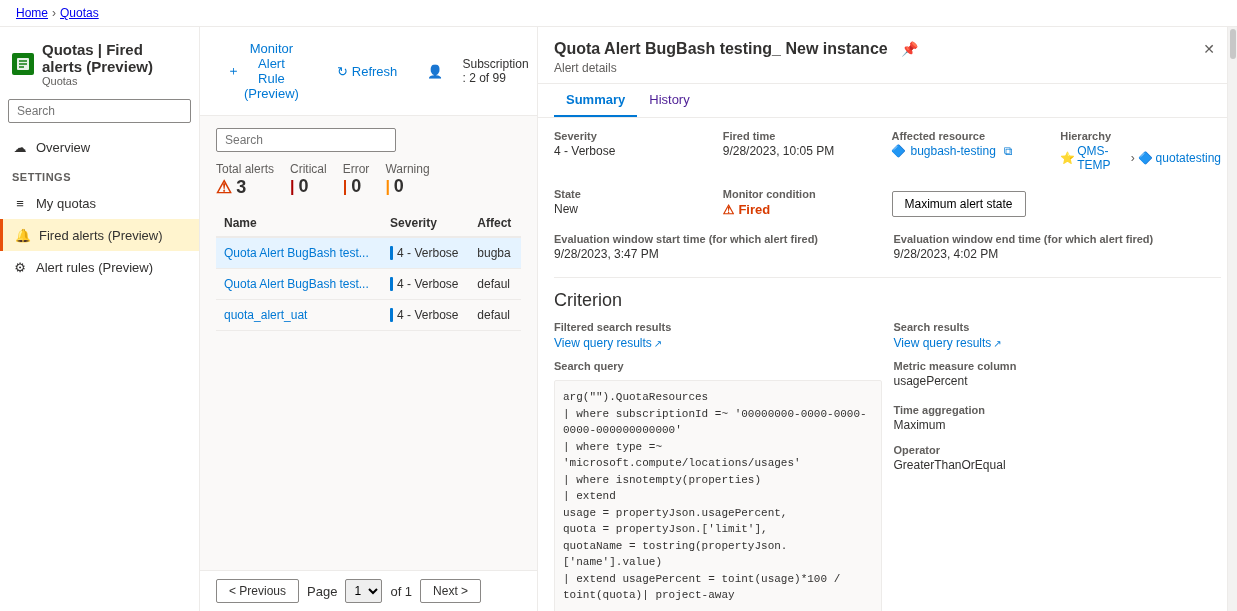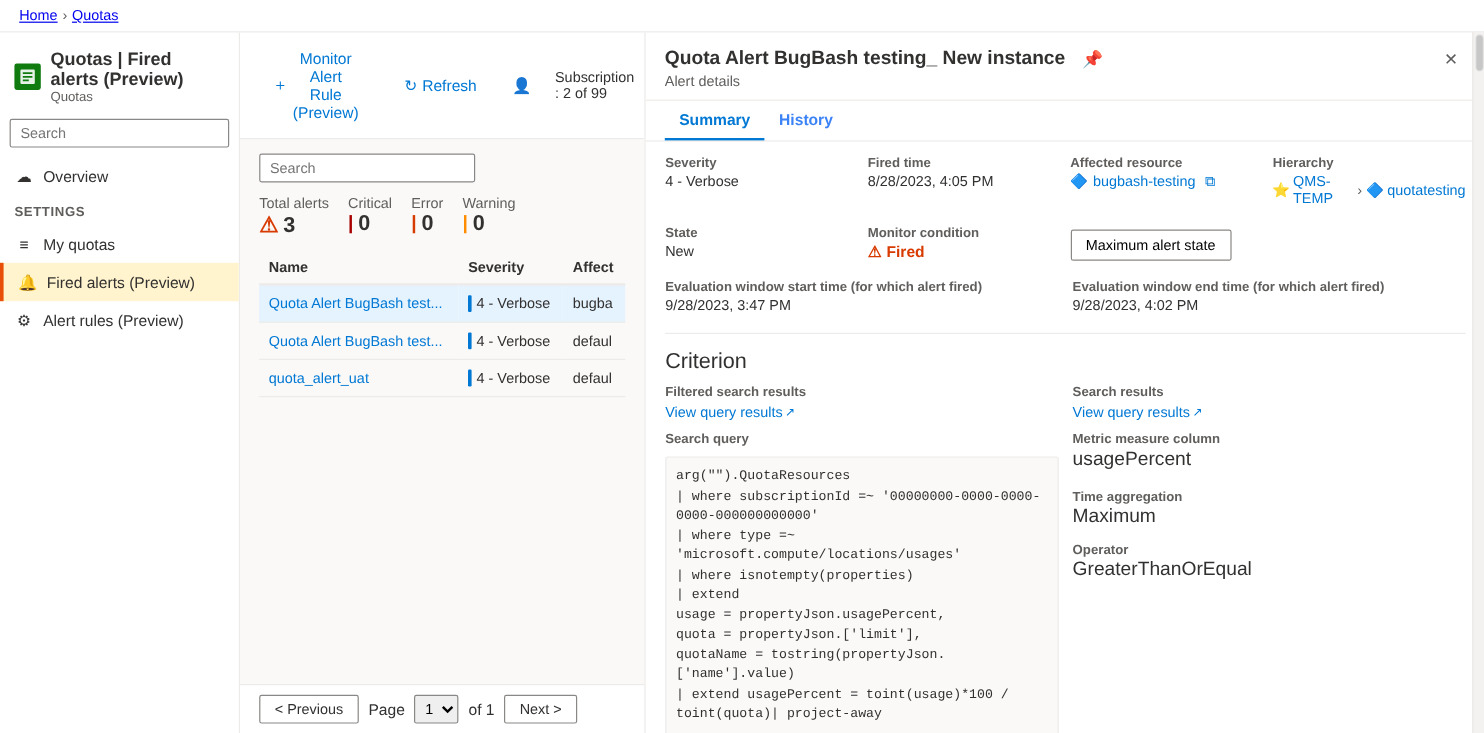--- a/index.html
+++ b/index.html
@@ -54,41 +54,41 @@
 
     
     .detail-panel { width: 700px; background: #fff; border-left: 1px solid #edebe9; display: flex; flex-direction: column; flex-shrink: 0; overflow: hidden; position: relative; }
     .detail-header { padding: 12px 16px 8px; border-bottom: 1px solid #edebe9; display: flex; align-items: flex-start; justify-content: space-between; }
     .detail-title { font-size: 16px; font-weight: 600; margin-bottom: 2px; display: flex; align-items: center; gap: 8px; }
     .detail-subtitle { font-size: 12px; color: #605e5c; }
     .detail-header-actions { display: flex; gap: 8px; align-items: center; }
     .icon-btn { background: none; border: none; cursor: pointer; font-size: 14px; color: #605e5c; padding: 2px 6px; }
 
     .detail-tabs { display: flex; border-bottom: 1px solid #edebe9; padding: 0 16px; }
-    .detail-tab { padding: 8px 12px; font-size: 13px; cursor: pointer; border-bottom: 2px solid transparent; color: #3b82f6; font-weight: bold; }
+    .detail-tab { padding: 8px 12px; font-size: 13px; cursor: pointer; border-bottom: 2px solid transparent; color: #4c1d95; }
     .detail-tab.active { color: #0078d4; border-bottom-color: #0078d4; font-weight: 600; }
 
     .detail-body { padding: 12px 16px; flex: 1; overflow-y: auto; }
 
     .detail-grid { display: grid; grid-template-columns: 1fr 1fr 1fr 1fr; gap: 12px 8px; margin-bottom: 16px; }
     .detail-field { }
     .detail-field-label { font-size: 11px; color: #605e5c; margin-bottom: 2px; font-weight: 600; }
     .detail-field-value { font-size: 12px; color: #323130; }
     .detail-field-value.link { color: #0078d4; cursor: pointer; }
     .fired-status { display: flex; align-items: center; gap: 4px; color: #d83b01; font-weight: 600; }
     .change-state-btn { padding: 5px 12px; border: 1px solid #8a8886; background: #fff; cursor: pointer; font-size: 12px; border-radius: 2px; }
 
     .detail-row-2 { display: grid; grid-template-columns: 1fr 1fr; gap: 12px; margin-bottom: 16px; }
     .detail-eval-field { }
 
     .criterion-section { border-top: 1px solid #edebe9; padding-top: 12px; }
     .criterion-title { font-size: 18px; font-weight: 400; margin-bottom: 10px; }
     .criterion-grid { display: grid; grid-template-columns: 1fr 1fr; gap: 12px; }
     .crit-label { font-size: 11px; color: #605e5c; font-weight: 600; margin-bottom: 2px; }
-    .crit-value { font-size: 16px; color: #323130; }
+    .crit-value { font-size: 12px; color: #323130; }
     .crit-link { color: #0078d4; cursor: pointer; font-size: 12px; display: inline-flex; align-items: center; gap: 2px; }
 
     .query-box { font-size: 11px; font-family: 'Courier New', monospace; color: #323130; line-height: 1.5; margin-top: 8px; background: #faf9f8; padding: 8px; border: 1px solid #edebe9; border-radius: 2px; }
 
     .scrollbar-right { width: 10px; background: #f3f2f1; border-left: 1px solid #edebe9; position: absolute; right: 0; top: 0; bottom: 0; }
     .scrollbar-thumb { width: 6px; height: 30px; background: #c7c7c7; border-radius: 3px; margin: 2px auto; }
 
     .copy-icon { cursor: pointer; color: #0078d4; font-size: 12px; margin-left: 4px; }
     .hierarchy-arrow { color: #605e5c; margin: 0 2px; }
   </style>
@@ -276,21 +276,21 @@
 
     <div class="detail-body">
 
       <div class="detail-grid">
         <div class="detail-field">
           <div class="detail-field-label">Severity</div>
           <div class="detail-field-value">4 - Verbose</div>
         </div>
         <div class="detail-field">
           <div class="detail-field-label">Fired time</div>
-          <div class="detail-field-value">8/28/2023, 4:05 PM</div>
+          <div class="detail-field-value">9/28/2023, 10:05 PM</div>
         </div>
         <div class="detail-field">
           <div class="detail-field-label">Affected resource</div>
           <div class="detail-field-value link" style="display:flex;align-items:center;gap:4px;">
             <span style="color:#0078d4;font-size:12px;">🔷</span>
             <span>bugbash-testing</span>
             <span class="copy-icon">⧉</span>
           </div>
         </div>
         <div class="detail-field">

